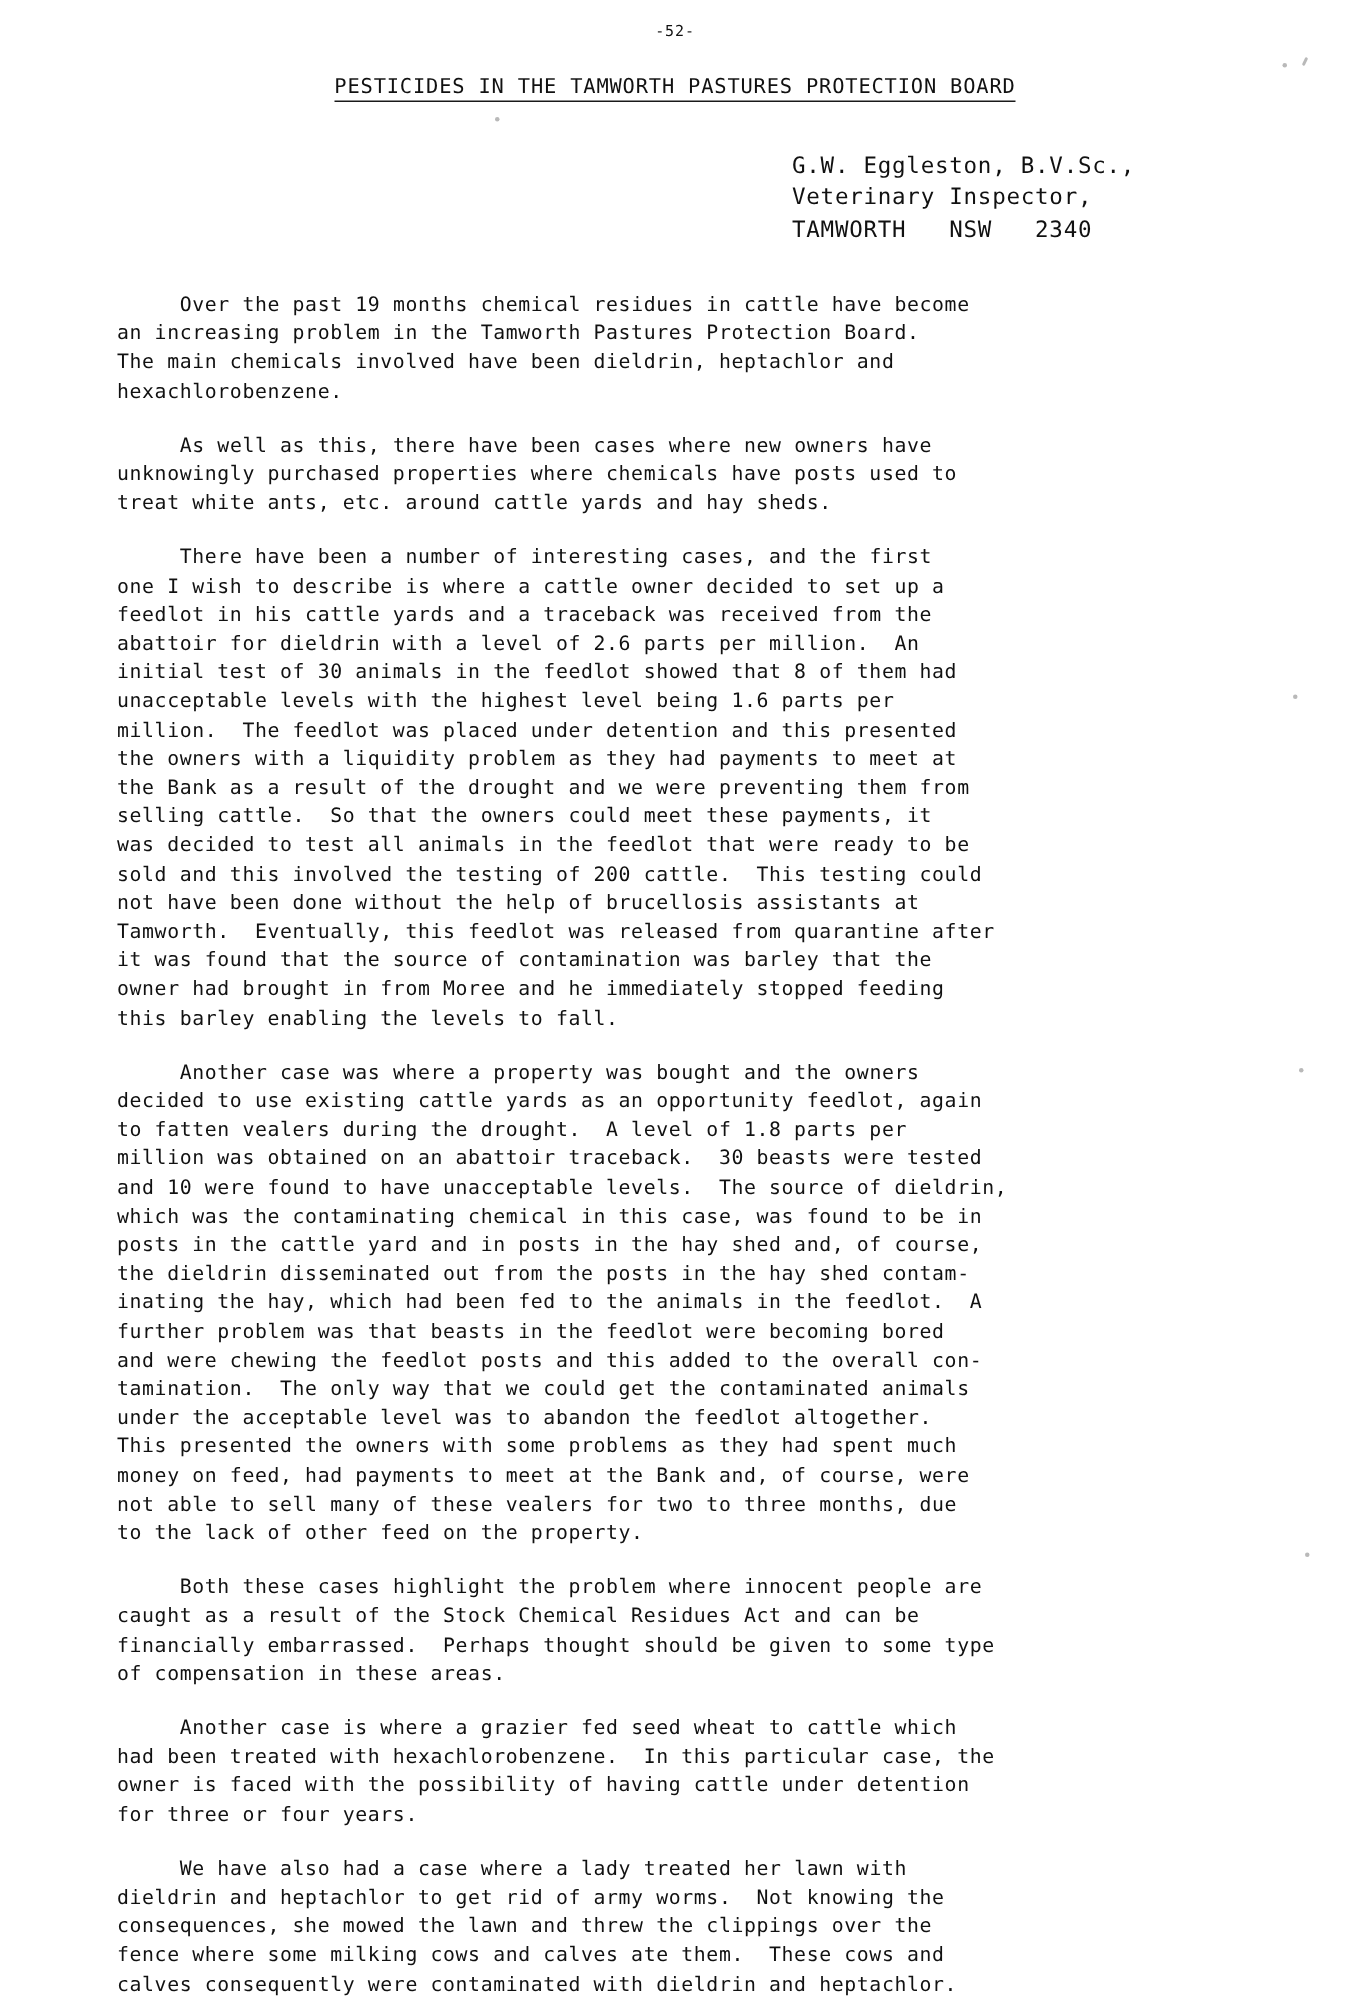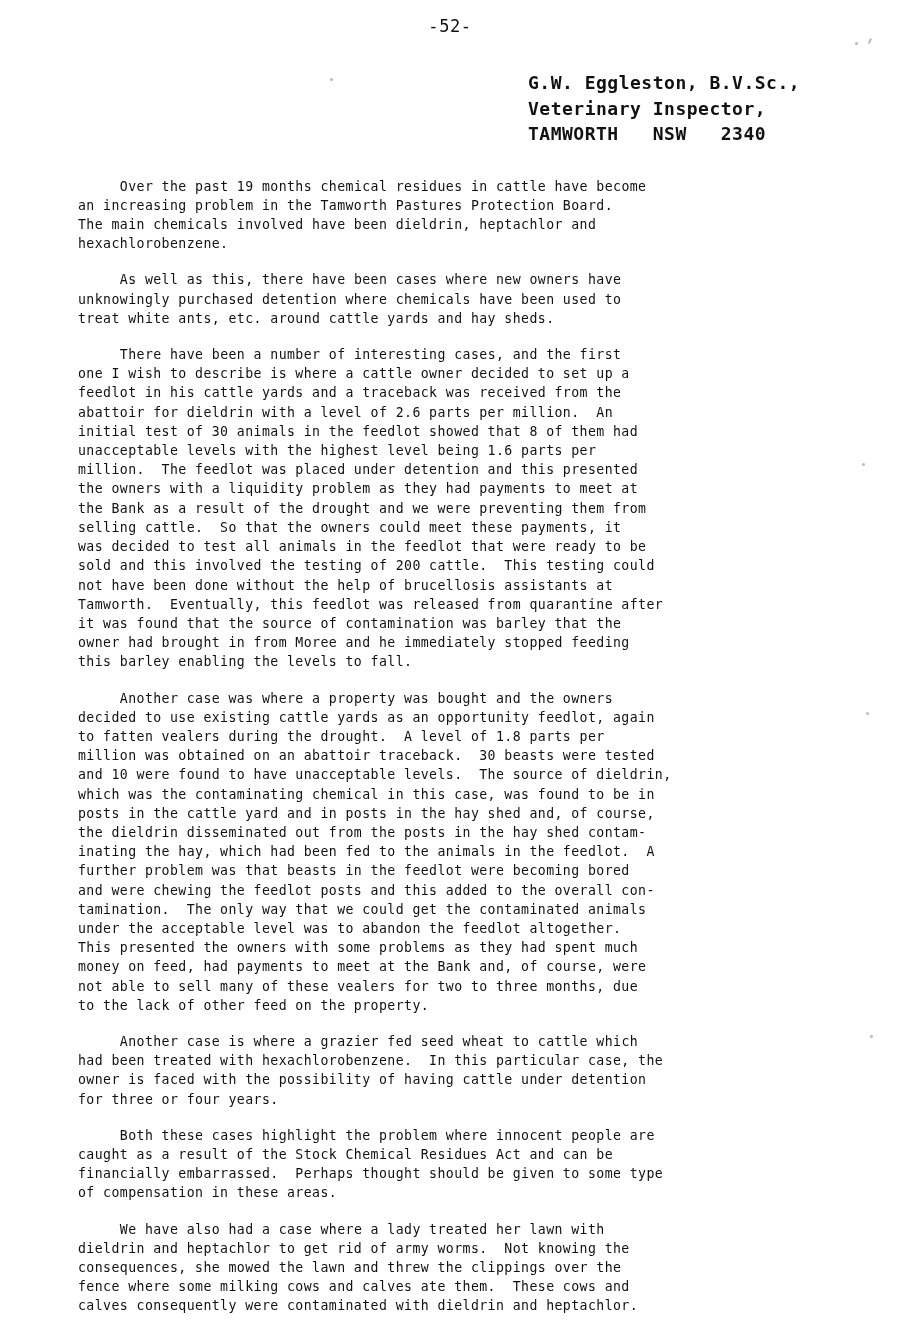--- a/index.html
+++ b/index.html
@@ -16,42 +16,41 @@
   .page {
     position: relative;
     width: 900px;
     min-height: 1342px;
     box-sizing: border-box;
     padding: 10px 78px 0 78px;
     background: #ffffff;
   }
   .page-number {
     text-align: center;
-    font-size: 17px;
+    font-size: 10px;
     letter-spacing: 0.6px;
     margin: 6px 0 0 0;
   }
   .doc-title {
     text-align: center;
     font-size: 13.6px;
     letter-spacing: 0.55px;
     margin: 23px 0 0 0;
   }
   .doc-title span {
     border-bottom: 1px solid #1a1a1a;
     padding-bottom: 1px;
   }
   .author-block {
     margin: 34px 0 16px 0;
     padding-left: 450px;
-    font-size: 18px;
+    font-size: 15px;
     line-height: 1.42;
     letter-spacing: 0.5px;
     white-space: pre;
-    font-weight: bold;
   }
   .body-text {
     margin: 30px 0 0 0;
     font-size: 13.2px;
     line-height: 1.455;
     letter-spacing: 0.42px;
   }
   .para {
     margin: 0 0 17px 0;
     white-space: pre-wrap;
@@ -74,32 +73,33 @@
 
   <div class="speck" style="left:855px; top:42px; width:3px; height:3px;"></div>
   <div class="speck" style="left:869px; top:38px; width:2px; height:6px; border-radius:1px; transform:rotate(25deg);"></div>
   <div class="speck" style="left:330px; top:78px; width:3px; height:3px;"></div>
   <div class="speck" style="left:862px; top:463px; width:3px; height:3px;"></div>
   <div class="speck" style="left:866px; top:712px; width:3px; height:3px;"></div>
   <div class="speck" style="left:870px; top:1035px; width:3px; height:3px;"></div>
 
   <div class="page-number">-52-</div>
 
+  <div class="doc-title"><span>PESTICIDES IN THE TAMWORTH PASTURES PROTECTION BOARD</span></div>
 
   <div class="author-block">G.W. Eggleston, B.V.Sc.,
 Veterinary Inspector,
 TAMWORTH   NSW   2340</div>
 
   <div class="body-text">
     <p class="para">     Over the past 19 months chemical residues in cattle have become
 an increasing problem in the Tamworth Pastures Protection Board.
 The main chemicals involved have been dieldrin, heptachlor and
 hexachlorobenzene.</p>
     <p class="para">     As well as this, there have been cases where new owners have
-unknowingly purchased detention where chemicals have been used to
+unknowingly purchased properties where chemicals have posts used to
 treat white ants, etc. around cattle yards and hay sheds.</p>
     <p class="para">     There have been a number of interesting cases, and the first
 one I wish to describe is where a cattle owner decided to set up a
 feedlot in his cattle yards and a traceback was received from the
 abattoir for dieldrin with a level of 2.6 parts per million.  An
 initial test of 30 animals in the feedlot showed that 8 of them had
 unacceptable levels with the highest level being 1.6 parts per
 million.  The feedlot was placed under detention and this presented
 the owners with a liquidity problem as they had payments to meet at
 the Bank as a result of the drought and we were preventing them from
@@ -121,28 +121,28 @@
 the dieldrin disseminated out from the posts in the hay shed contam-
 inating the hay, which had been fed to the animals in the feedlot.  A
 further problem was that beasts in the feedlot were becoming bored
 and were chewing the feedlot posts and this added to the overall con-
 tamination.  The only way that we could get the contaminated animals
 under the acceptable level was to abandon the feedlot altogether.
 This presented the owners with some problems as they had spent much
 money on feed, had payments to meet at the Bank and, of course, were
 not able to sell many of these vealers for two to three months, due
 to the lack of other feed on the property.</p>
+    <p class="para">     Both these cases highlight the problem where innocent people are
+caught as a result of the Stock Chemical Residues Act and can be
+financially embarrassed.  Perhaps thought should be given to some type
+of compensation in these areas.</p>
     <p class="para">     Another case is where a grazier fed seed wheat to cattle which
 had been treated with hexachlorobenzene.  In this particular case, the
 owner is faced with the possibility of having cattle under detention
 for three or four years.</p>
-    <p class="para">     Both these cases highlight the problem where innocent people are
-caught as a result of the Stock Chemical Residues Act and can be
-financially embarrassed.  Perhaps thought should be given to some type
-of compensation in these areas.</p>
     <p class="para">     We have also had a case where a lady treated her lawn with
 dieldrin and heptachlor to get rid of army worms.  Not knowing the
 consequences, she mowed the lawn and threw the clippings over the
 fence where some milking cows and calves ate them.  These cows and
 calves consequently were contaminated with dieldrin and heptachlor.</p>
 
   </div>
 
 </div>
 

